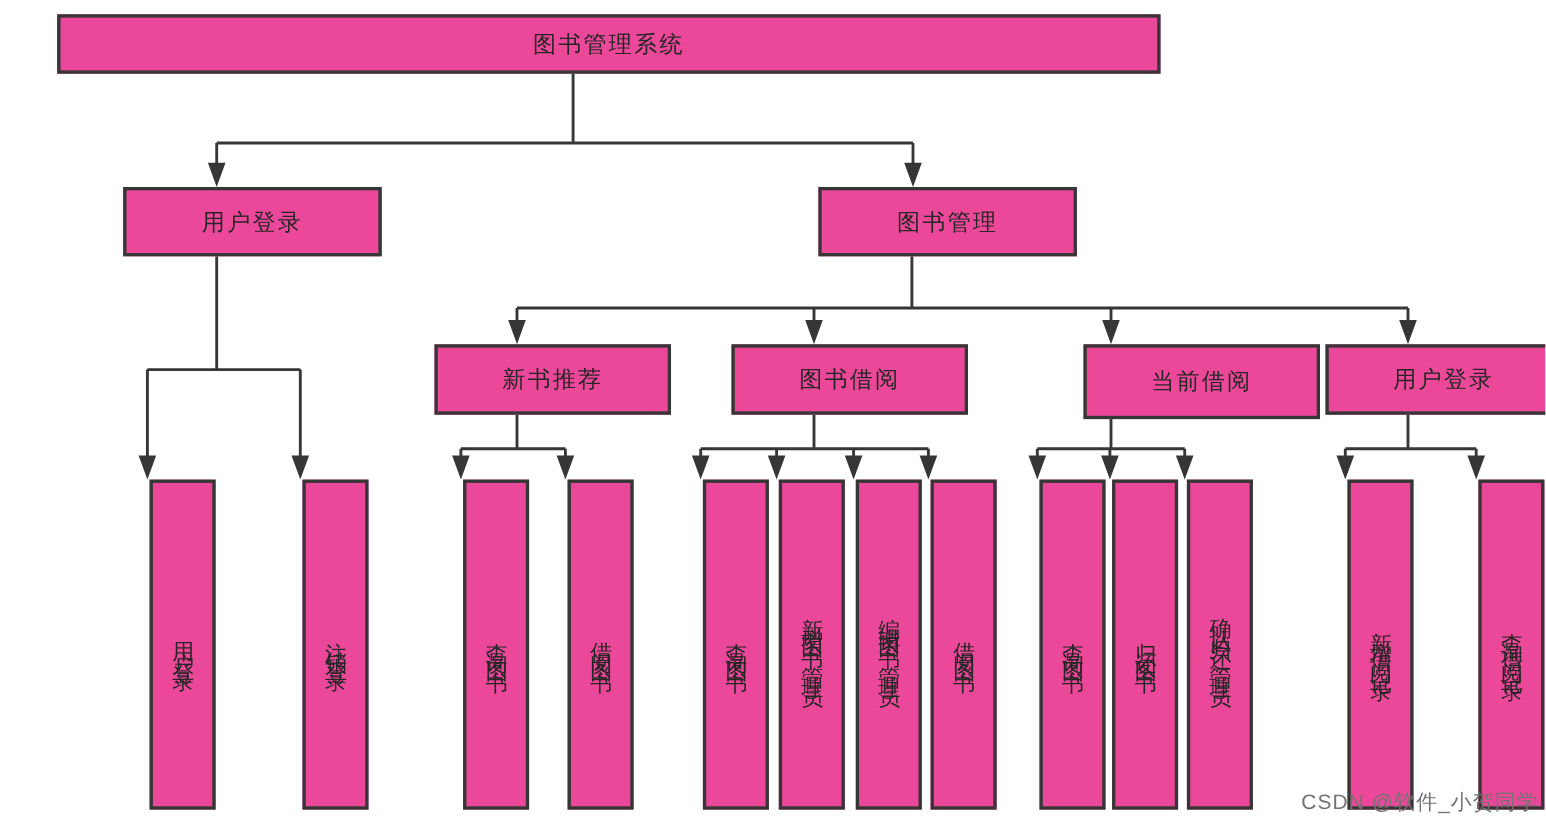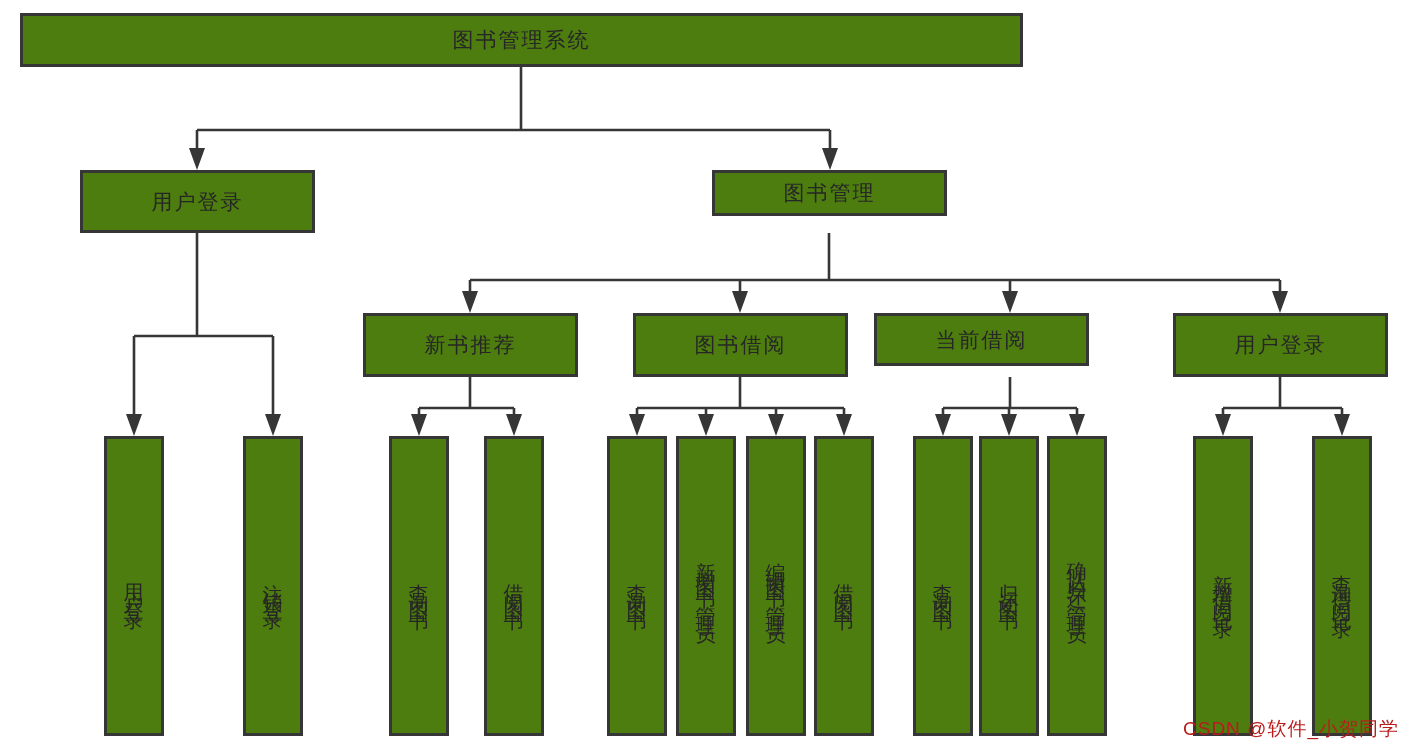--- a/index.html
+++ b/index.html
@@ -12,46 +12,47 @@
     overflow: hidden;
   }
   .wires {
     position: absolute;
     left: 0; top: 0;
     pointer-events: none;
   }
   .node {
     position: absolute;
     box-sizing: border-box;
-    background: #4d7c0f;
+    background: #ec4899;
     border: 3px solid #363636;
     display: flex;
     align-items: center;
     justify-content: center;
     color: #262626;
+    margin-left: 32px;
   }
   .node.h {
     font-size: 21px;
     letter-spacing: 2px;
     white-space: nowrap;
   }
   .node.v .vtext {
     writing-mode: vertical-rl;
     text-orientation: mixed;
     font-size: 20px;
     line-height: 1;
     letter-spacing: 9px;
     white-space: nowrap;
   }
   .watermark {
     position: absolute;
     left: 1183px;
     top: 716px;
     font-size: 19px;
-    color: #b91c1c;
+    color: #737373;
     letter-spacing: 1px;
     white-space: nowrap;
     z-index: 5;
   }
 </style>
 </head>
 <body>
 
 <div class="canvas">
 
@@ -70,25 +71,25 @@
       M126 414 H142 L134 436 Z  M265 414 H281 L273 436 Z
       M411 414 H427 L419 436 Z  M506 414 H522 L514 436 Z
       M629 414 H645 L637 436 Z  M698 414 H714 L706 436 Z  M768 414 H784 L776 436 Z  M836 414 H852 L844 436 Z
       M935 414 H951 L943 436 Z  M1001 414 H1017 L1009 436 Z  M1069 414 H1085 L1077 436 Z
       M1215 414 H1231 L1223 436 Z  M1334 414 H1350 L1342 436 Z"></path>
   </svg>
 
   <div class="node h" style="left:20px;top:13px;width:1003px;height:54px">图书管理系统</div>
 
   <div class="node h" style="left:80px;top:170px;width:235px;height:63px">用户登录</div>
-  <div class="node h" style="left:712px;top:170px;width:235px;height:46px">图书管理</div>
+  <div class="node h" style="left:712px;top:170px;width:235px;height:63px">图书管理</div>
 
   <div class="node h" style="left:633px;top:313px;width:215px;height:64px">图书借阅</div>
   <div class="node h" style="left:363px;top:313px;width:215px;height:64px">新书推荐</div>
-  <div class="node h" style="left:874px;top:313px;width:215px;height:53px">当前借阅</div>
+  <div class="node h" style="left:953px;top:313px;width:215px;height:68px">当前借阅</div>
   <div class="node h" style="left:1173px;top:313px;width:215px;height:64px">用户登录</div>
 
   <div class="node v" style="left:104px;top:436px;width:60px;height:300px">
     <span class="vtext">用户登录</span>
   </div>
   <div class="node v" style="left:243px;top:436px;width:60px;height:300px">
     <span class="vtext">注销登录</span>
   </div>
 
   <div class="node v" style="left:389px;top:436px;width:60px;height:300px">

